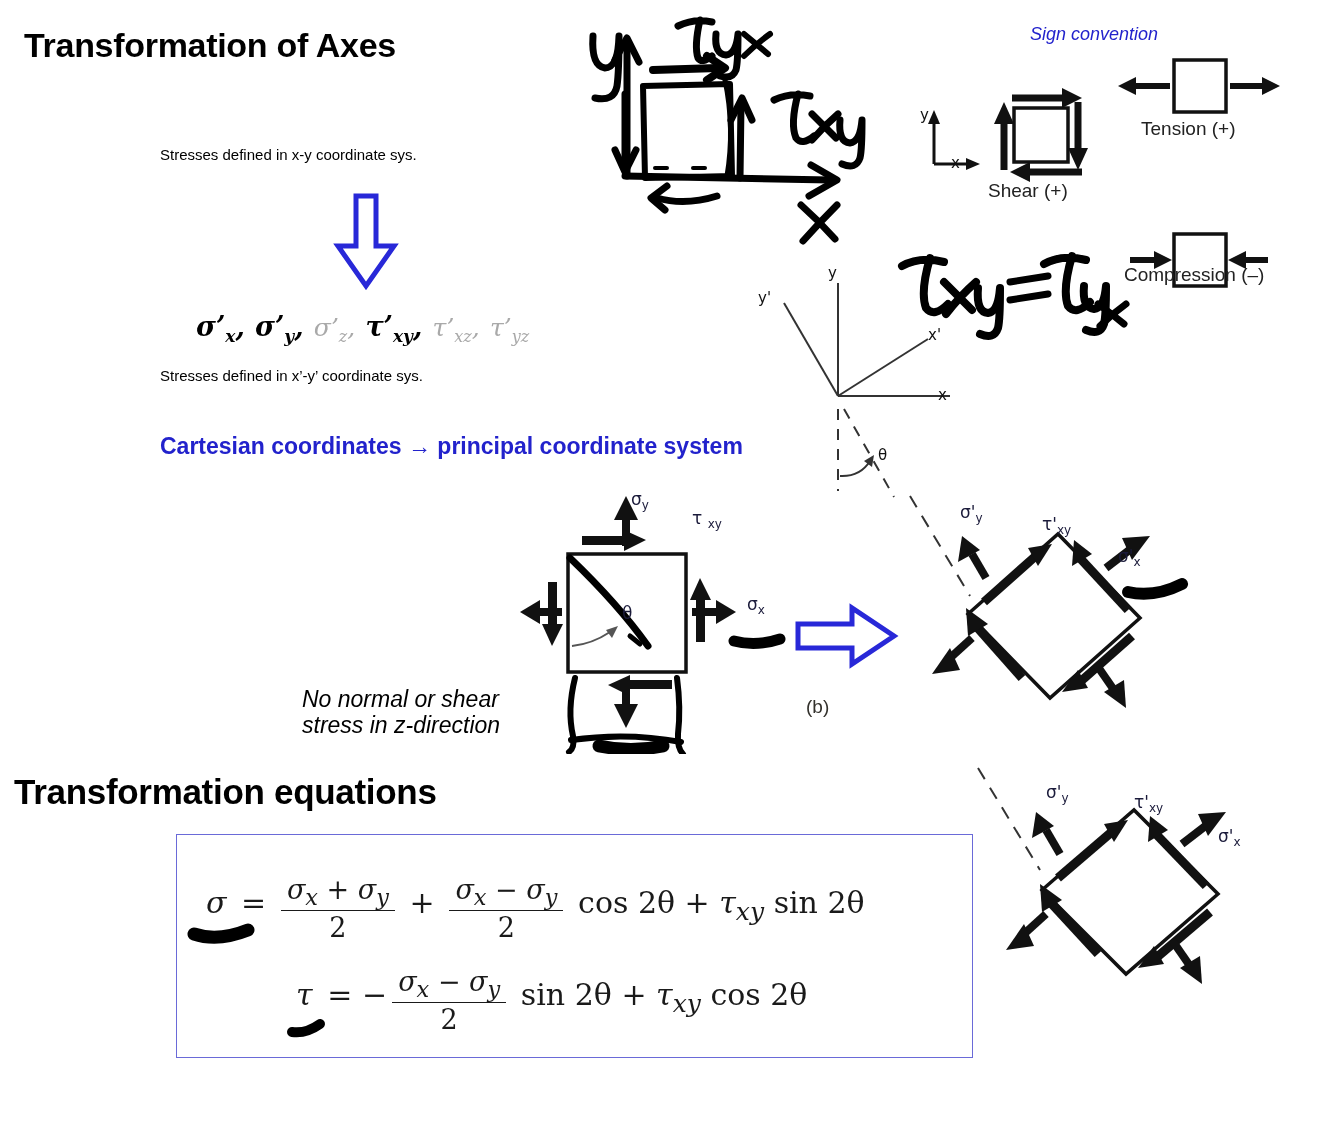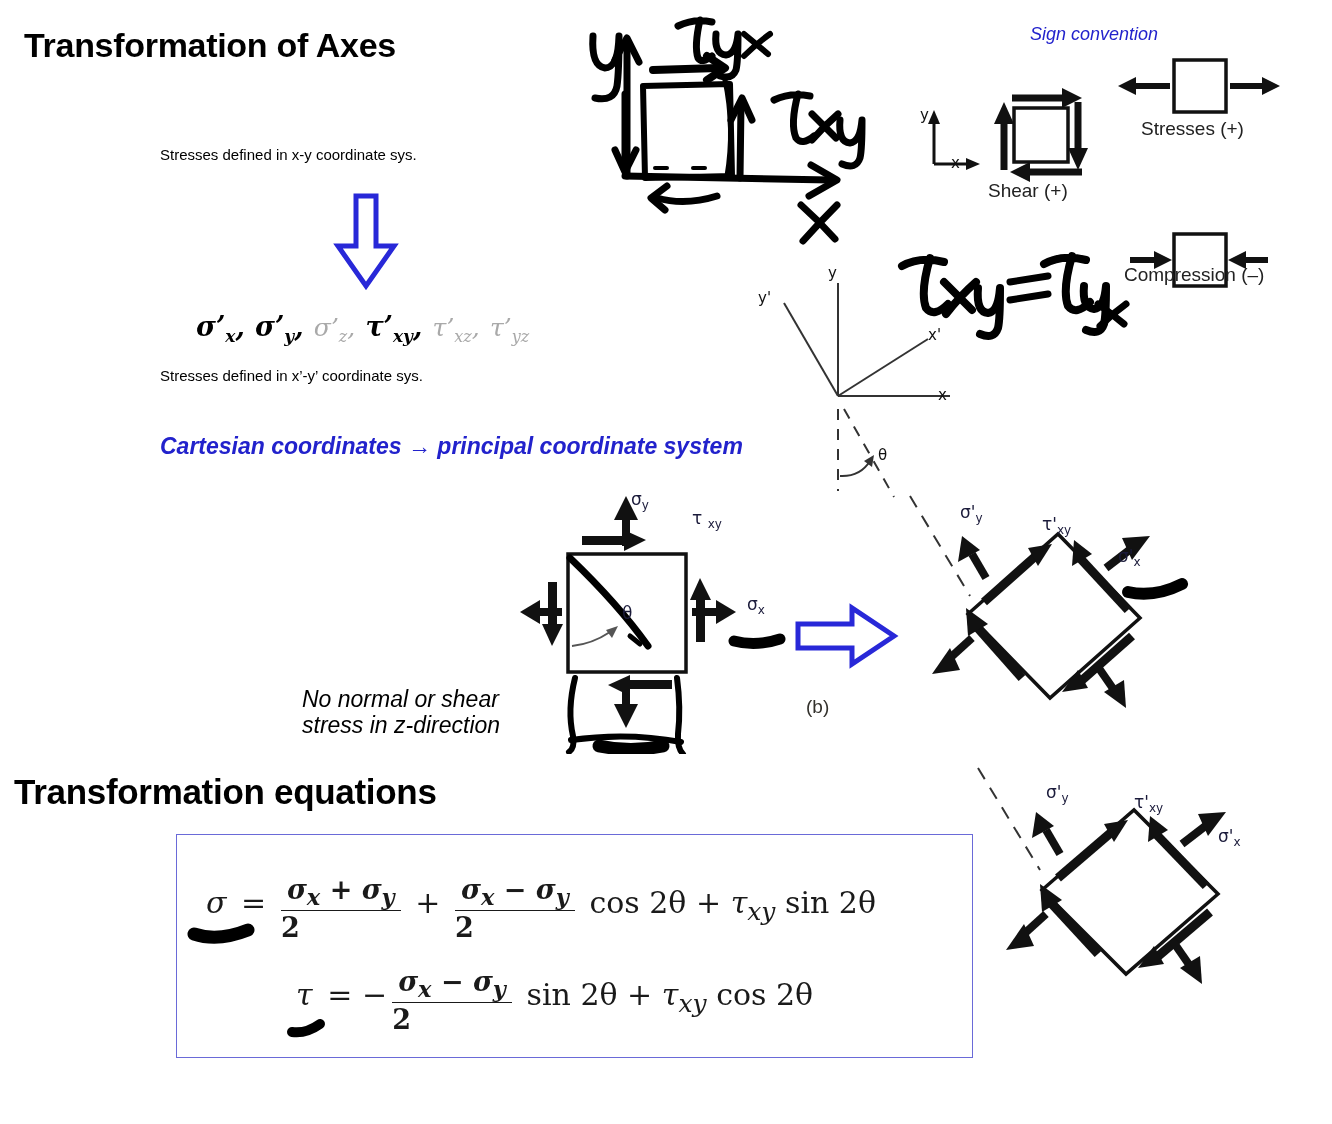--- a/index.html
+++ b/index.html
@@ -17,40 +17,40 @@
 
   .title{
     position:absolute;font-weight:bold;color:#000;
     font-size:34px;letter-spacing:-.3px;white-space:nowrap;
   }
   #t1{left:24px;top:20px;}
   #t2{left:14px;top:18px;font-size:35px;}
 
   .plain{position:absolute;font-size:15px;color:#000;white-space:nowrap;}
   .ital{position:absolute;font-size:23px;font-style:italic;color:#000;white-space:nowrap;line-height:30px;}
-  .blueital{position:absolute;font-size:23px;font-style:italic;color:#2222cc;font-weight:bold;white-space:nowrap;}
+  .blueital{position:absolute;font-size:23px;color:#2222cc;font-weight:bold;white-space:nowrap;}
   .blueital2{position:absolute;font-size:18px;font-style:italic;color:#2222cc;font-weight:normal;white-space:nowrap;}
 
   .symline{position:absolute;white-space:nowrap;font-family:"DejaVu Serif",serif;}
   .sym{font-style:italic;font-size:27px;font-weight:bold;color:#000;}
   .sym sub{font-size:17px;font-weight:bold;}
   .symg{font-style:italic;font-size:25px;color:#a9a9a9;font-weight:normal;}
   .symg sub{font-size:16px;}
 
   .lbl{position:absolute;font-family:"DejaVu Sans",sans-serif;font-size:17px;color:#1a1a3a;white-space:nowrap;}
   .lbl sub{font-size:12px;}
   .lbl2{position:absolute;font-family:"DejaVu Sans",sans-serif;font-size:15px;color:#111;white-space:nowrap;}
   .cap{position:absolute;font-size:19px;color:#222;white-space:nowrap;}
   .capb{position:absolute;font-size:19px;color:#33312c;white-space:nowrap;}
 
   svg{position:absolute;overflow:visible;}
   .hw{stroke:#000;fill:none;stroke-linecap:round;stroke-linejoin:round;}
   .eqbox{position:absolute;border:1.5px solid #6a6ad8;background:#fff;}
   .eq{position:absolute;font-family:"DejaVu Serif",serif;color:#1a1a1a;white-space:nowrap;}
-  .frac{display:inline-block;vertical-align:middle;font-weight:bold;}
+  .frac{display:inline-block;vertical-align:middle;text-align:center;}
   .frac .num{display:block;padding:0 6px;font-size:27px;}
   .frac .den{display:block;border-top:1.6px solid #1a1a1a;font-size:27px;padding-top:1px;}
   .it{font-style:italic;}
   .eqsym{font-size:30px;}
 </style>
 </head>
 <body>
 
 <div class="topband"></div>
 <div class="divider"></div>
@@ -133,21 +133,21 @@
 
   <div class="blueital2" style="left:1030px;top:18px;">Sign convention</div>
 
   <svg width="180" height="70" style="left:1112px;top:48px;">
     <rect x="62" y="6" width="52" height="52" fill="#fff" stroke="#111" stroke-width="3.5"></rect>
     <line x1="58" y1="32" x2="18" y2="32" stroke="#111" stroke-width="6"></line>
     <polygon points="6,32 24,23 24,41" fill="#111"></polygon>
     <line x1="118" y1="32" x2="156" y2="32" stroke="#111" stroke-width="6"></line>
     <polygon points="168,32 150,23 150,41" fill="#111"></polygon>
   </svg>
-  <div class="cap" style="left:1141px;top:112px;">Stresses (+)</div>
+  <div class="cap" style="left:1141px;top:112px;">Tension (+)</div>
 
   <svg width="180" height="70" style="left:1112px;top:222px;">
     <rect x="62" y="6" width="52" height="52" fill="#fff" stroke="#111" stroke-width="3.5"></rect>
     <line x1="18" y1="32" x2="48" y2="32" stroke="#111" stroke-width="6"></line>
     <polygon points="60,32 42,23 42,41" fill="#111"></polygon>
     <line x1="156" y1="32" x2="128" y2="32" stroke="#111" stroke-width="6"></line>
     <polygon points="116,32 134,23 134,41" fill="#111"></polygon>
   </svg>
   <div class="cap" style="left:1124px;top:258px;">Compression (–)</div>
 

